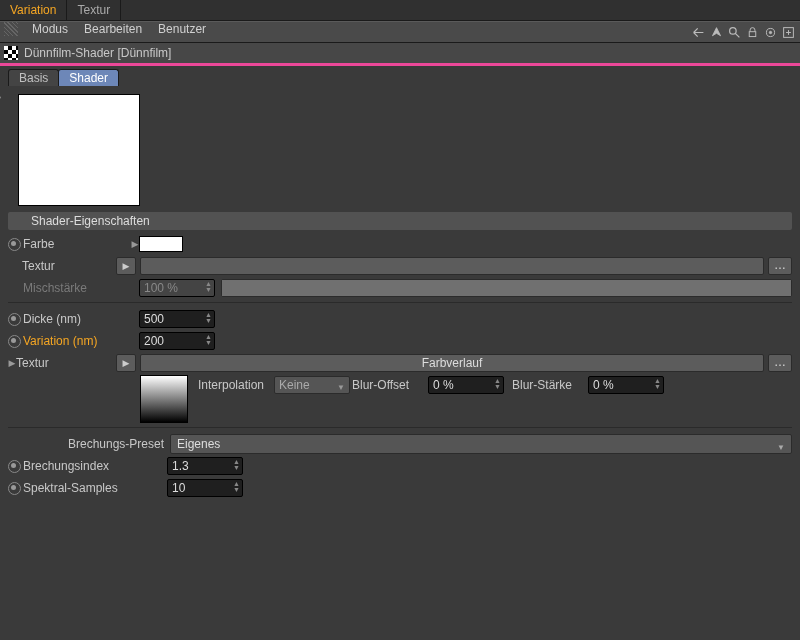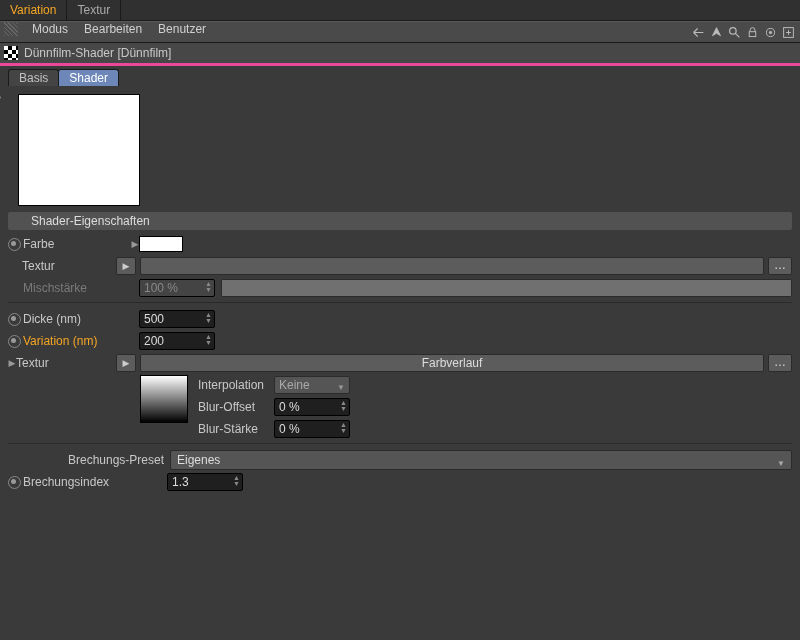--- a/index.html
+++ b/index.html
@@ -34,21 +34,21 @@
   .swatch{width:42px;height:14px;background:#fff;border:1px solid #000;cursor:pointer}
   .arrowbtn{width:18px;height:16px;background:#5c5c5c;border:1px solid #2b2b2b;border-radius:2px;display:flex;align-items:center;justify-content:center;font-size:9px;color:#ccc;cursor:pointer;margin-right:4px;flex:none}
   .longfield{flex:1;height:16px;background:#5c5c5c;border:1px solid #2b2b2b;border-radius:2px;line-height:16px;text-align:center;color:#ddd;margin-right:4px}
   .dotsbtn{width:22px;height:16px;background:#5c5c5c;border:1px solid #2b2b2b;border-radius:2px;text-align:center;line-height:14px;color:#ddd;cursor:pointer;flex:none}
   .numbox{width:70px;height:16px;background:#1f1f1f;border:1px solid #000;border-radius:2px;color:#ddd;padding-left:4px;line-height:16px;position:relative;margin-right:6px;flex:none}
   .numbox.dim{background:#444;color:#888}
   .spin{position:absolute;right:2px;top:1px;font-size:7px;line-height:6px;color:#888}
   .slider{flex:1;height:16px;background:#5f5f5f;border:1px solid #2b2b2b;border-radius:2px;position:relative}
   .sliderfill{position:absolute;left:0;top:0;bottom:0;width:100%;background:#707070}
   .gradswatch{width:46px;height:46px;background:linear-gradient(#fff,#000);border:1px solid #000;margin-right:10px;cursor:pointer;flex:none}
-  .minitable{display:flex;flex-direction:column;gap:2px}
+  .minitable{display:flex;flex-direction:row;gap:2px}
   .minirow{display:flex;align-items:center;height:20px}
   .minilabel{width:76px;color:#c8c8c8}
   .dropdown{width:70px;height:16px;background:#555;border:1px solid #2b2b2b;border-radius:2px;padding-left:4px;line-height:16px;color:#aaa;position:relative;flex:none}
   .dropdown .caret{position:absolute;right:4px;top:3px;font-size:8px;color:#999}
   .widedrop{flex:1;height:18px;background:#555;border:1px solid #2b2b2b;border-radius:2px;padding-left:6px;line-height:18px;color:#ddd;position:relative}
   .widedrop .caret{position:absolute;right:6px;top:4px;font-size:8px;color:#aaa}
   .hr{height:1px;background:#2a2a2a;margin:4px 0 6px 0}
   .spacer-right{width:114px;flex:none}
 </style>
 </head>
@@ -195,14 +195,19 @@
     <div class="label" style="margin-left:36px;width:120px;text-align:right;padding-right:6px"><span>Brechungs-Preset</span></div>
     <div class="widedrop"><span>Eigenes</span><span class="caret">▼</span></div>
   </div>
 
   <div class="row">
     <span class="radio"></span>
     <div class="label" style="width:144px;text-align:left"><span class="lbltxt">Brechungsindex</span></div>
     <div class="numbox"><span>1.3</span><span class="spin">▲<br>▼</span></div>
   </div>
 
+  <div class="row">
+    <span class="radio"></span>
+    <div class="label" style="width:144px"><span class="lbltxt">Spektral-Samples</span></div>
+    <div class="numbox"><span>10</span><span class="spin">▲<br>▼</span></div>
+  </div>
 
 </div>
 
 </body></html>

